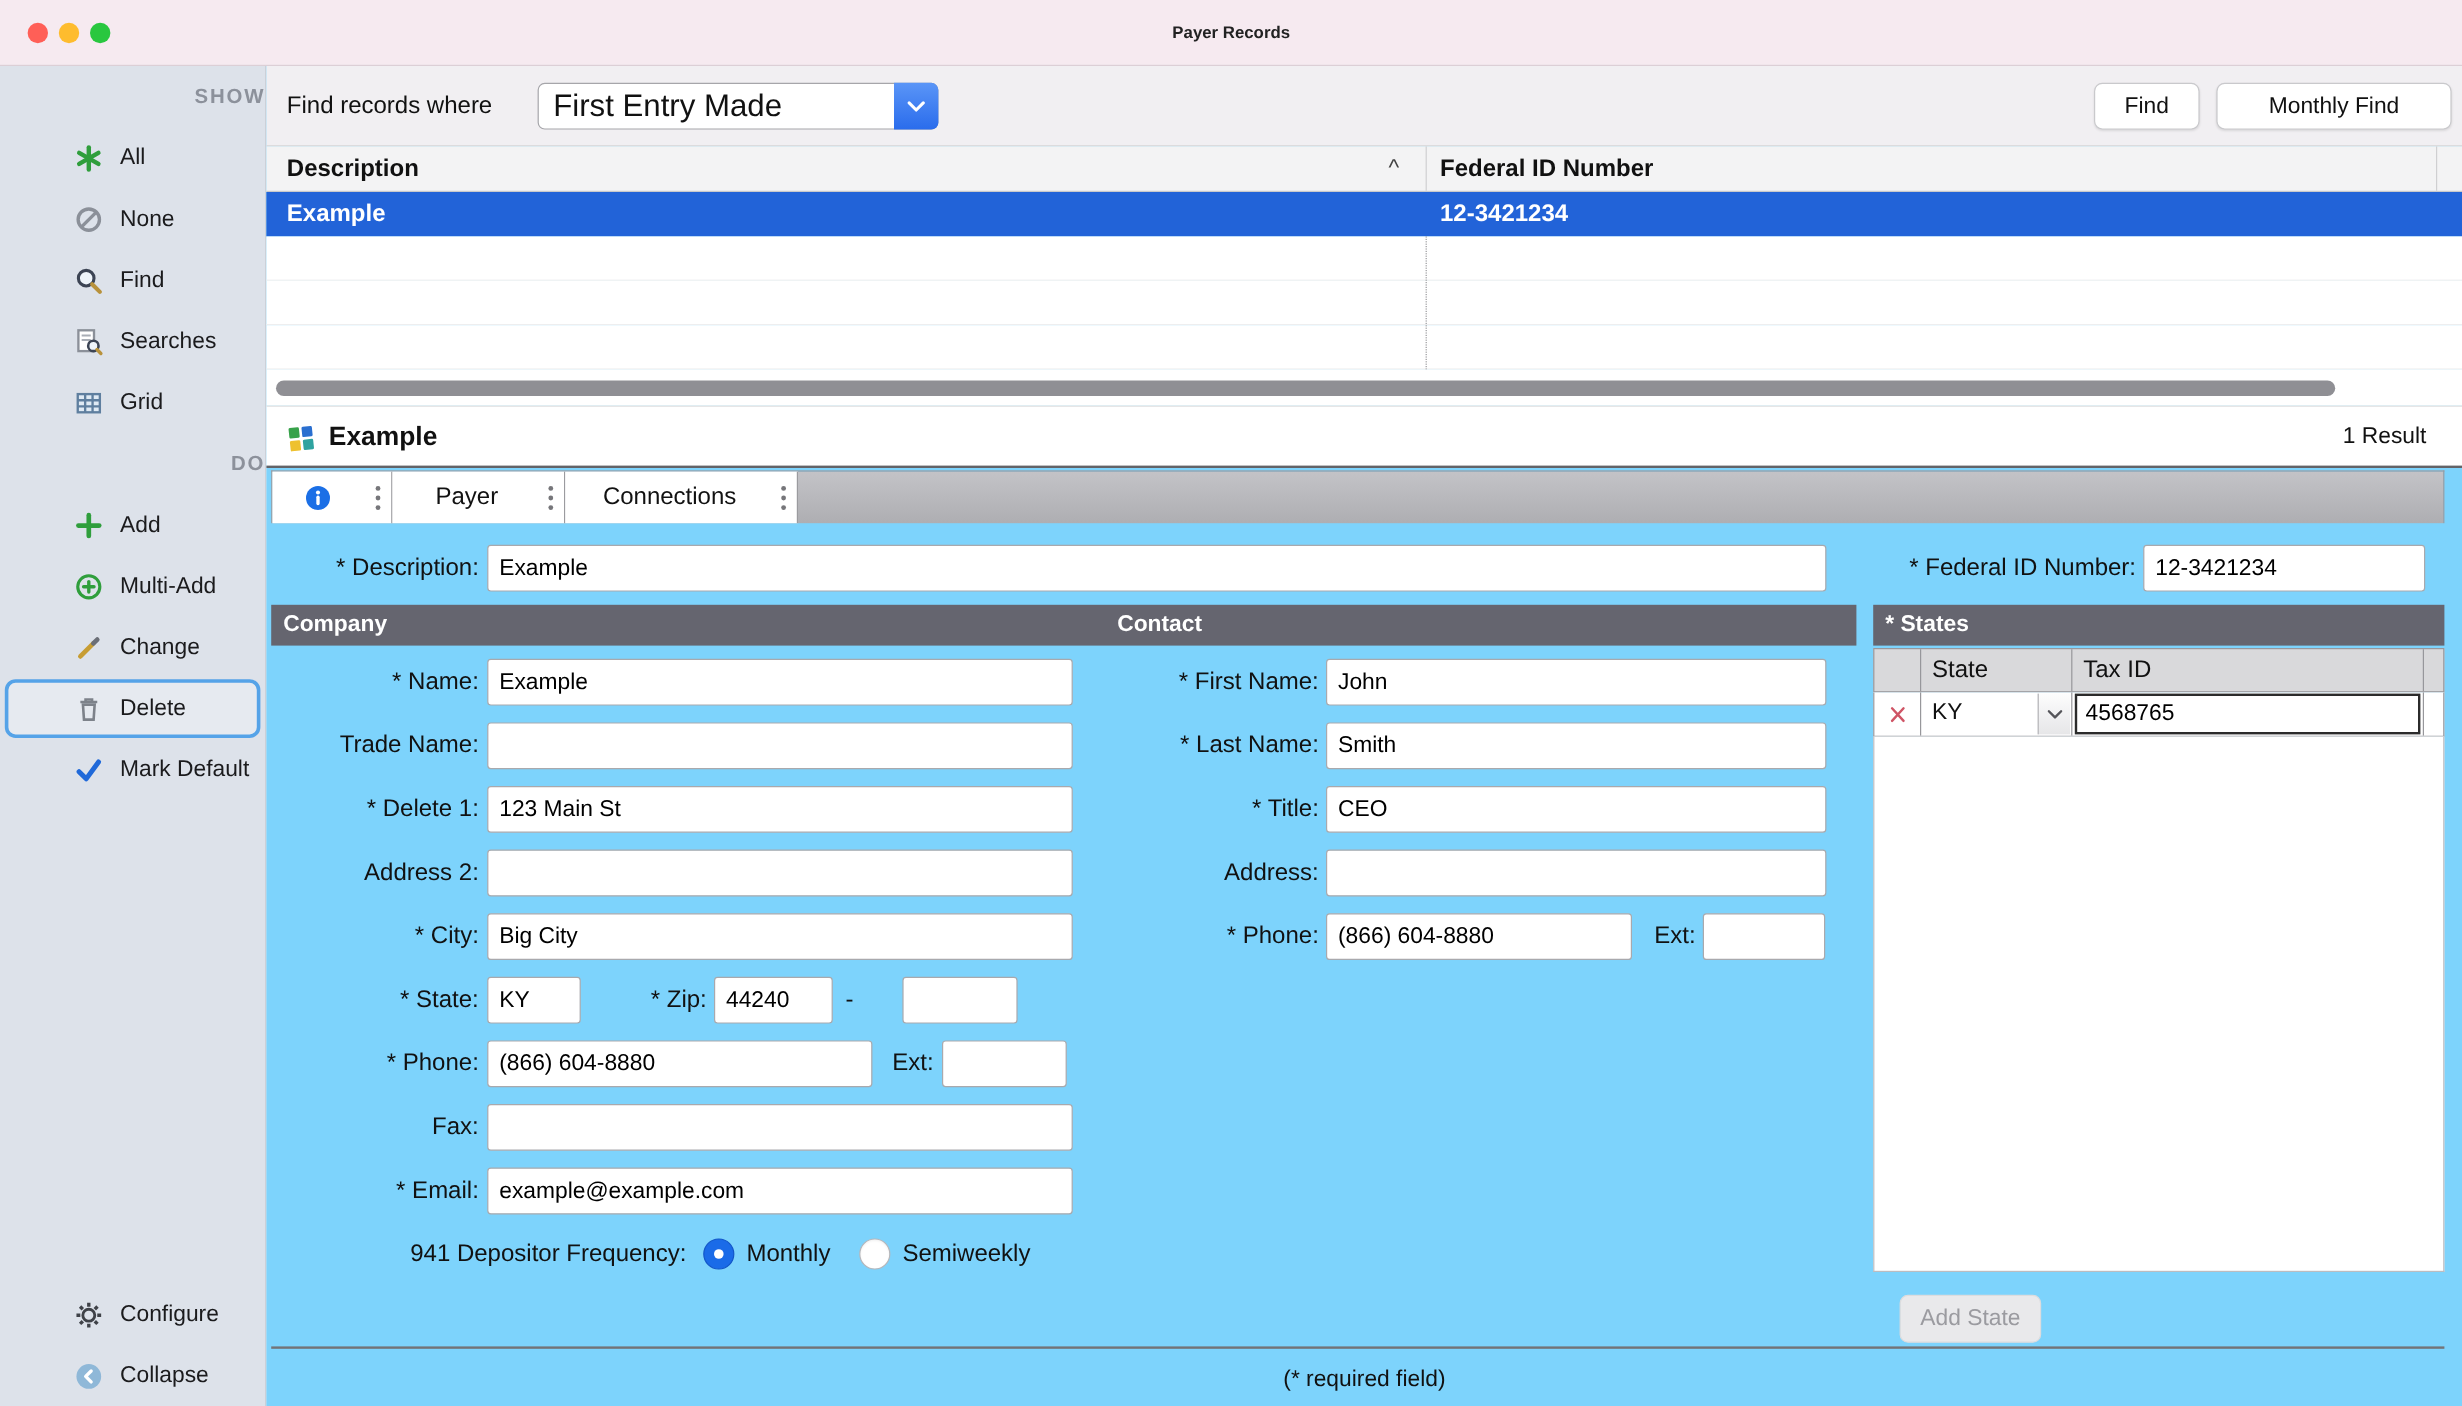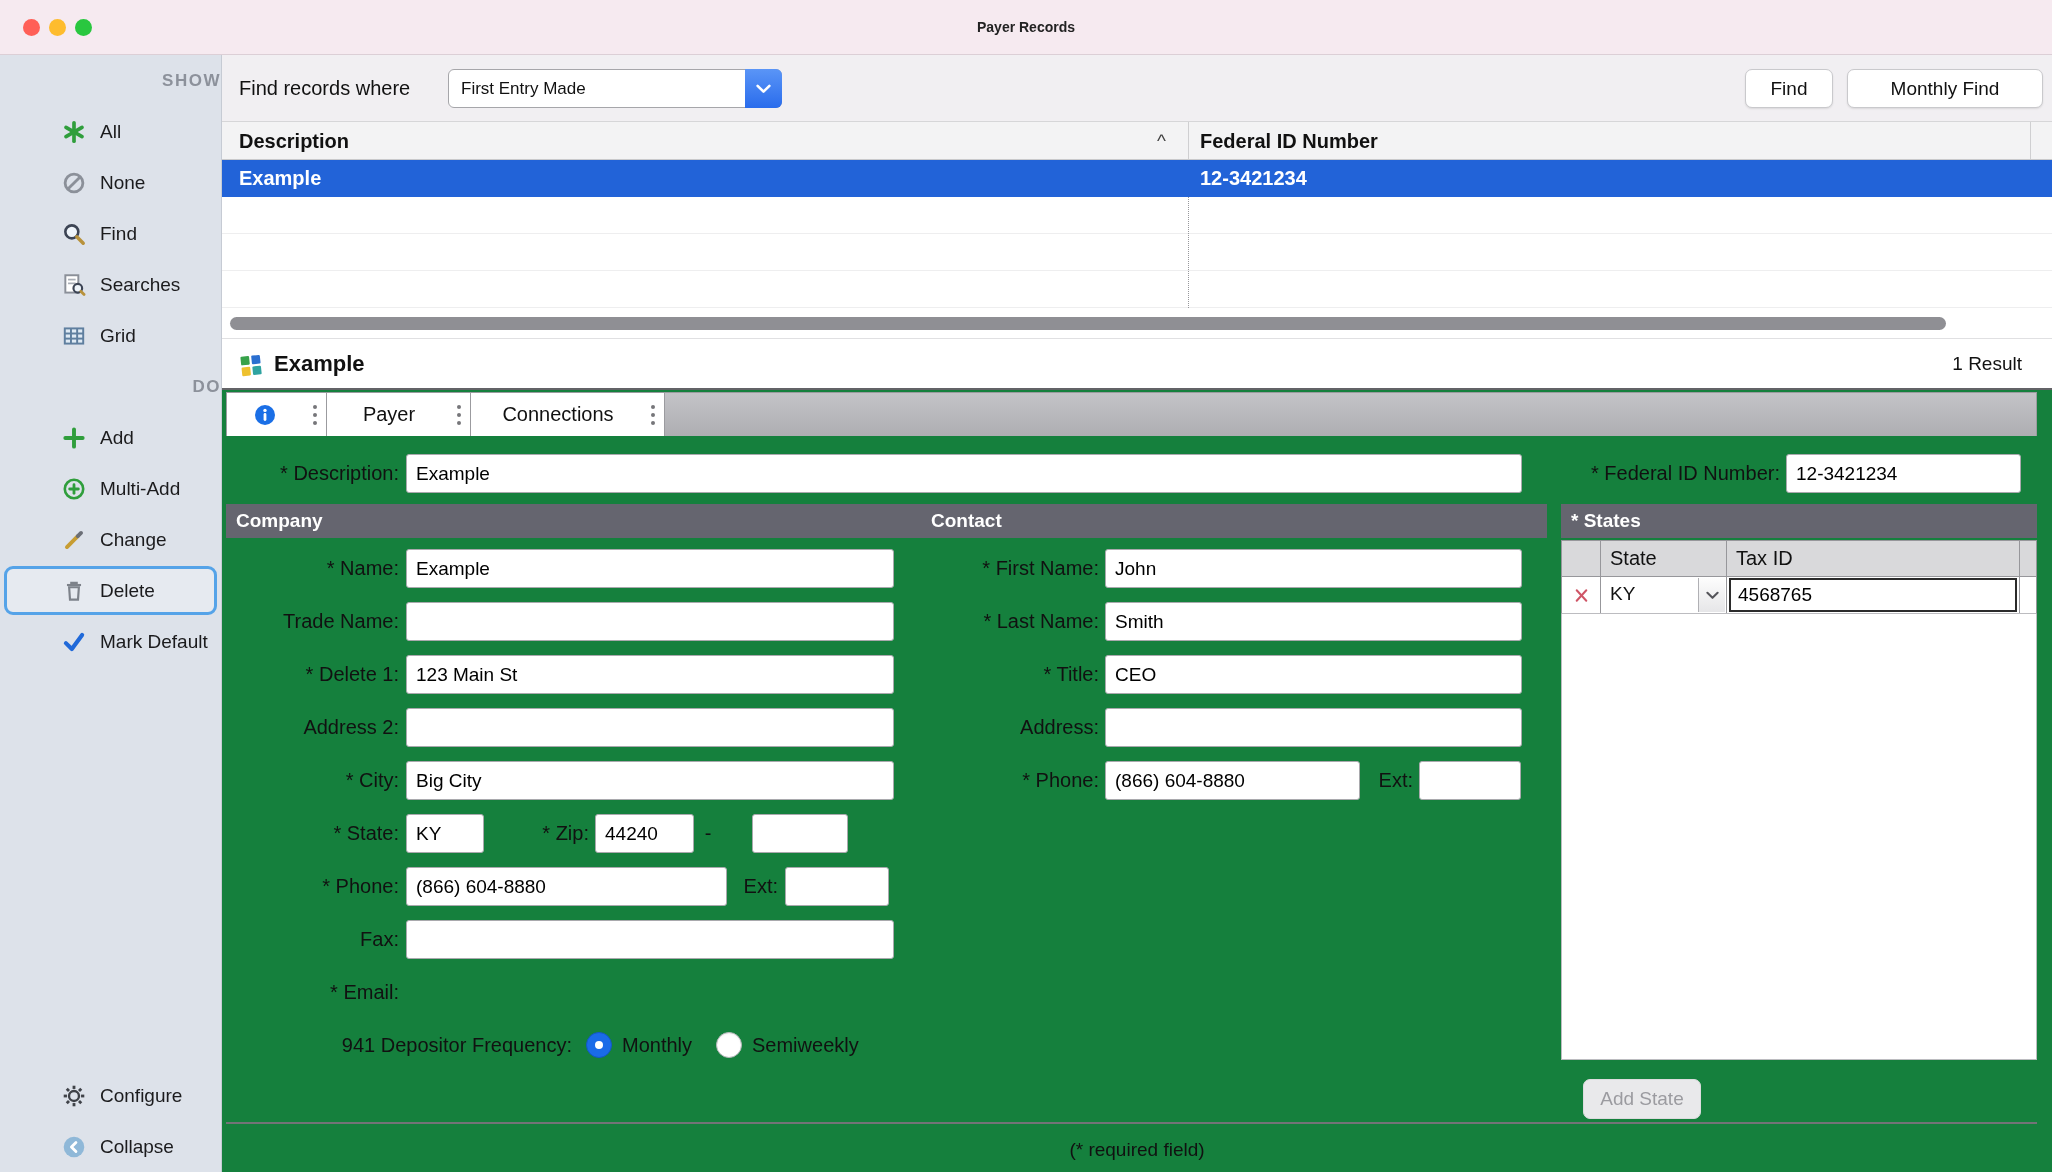--- a/index.html
+++ b/index.html
@@ -16,27 +16,27 @@
   
   #sidebar{ position:absolute; top:55px; left:0; width:222px; bottom:0; background:#dde2ea; border-right:1px solid #c6cbd4; }
   .side-header{ height:51px; line-height:51px; text-align:right; font-size:17px; font-weight:700; color:#8c919b; letter-spacing:1.5px; }
   .side-item{ height:51px; display:flex; align-items:center; padding-left:60px; font-size:19px; color:#1b1b1d; position:relative; }
   .side-item .ic{ width:28px; height:28px; margin-right:12px; flex:0 0 28px; display:flex; align-items:center; justify-content:center; position:relative; z-index:1; }
   .side-label{ position:relative; z-index:1; white-space:nowrap; }
   .side-item.selected::before{ content:""; position:absolute; left:4px; right:4px; top:1px; bottom:1px; border:3px solid #55a3e8; border-radius:9px; background:rgba(255,255,255,.28); }
   .side-footer{ position:absolute; bottom:0; left:0; right:0; }
 
   
-  #main{ position:absolute; left:222px; top:55px; width:1830px; height:1117px; background:#15803d; }
+  #main{ position:absolute; left:222px; top:55px; width:1830px; height:1117px; background:#7dd3fc; }
 
   
   #findbar{ position:absolute; top:0; left:0; width:1830px; height:67px; background:#f1eff2; border-bottom:1px solid #d6d6d8; }
   #findbar .lbl{ position:absolute; left:17px; top:0; height:67px; line-height:67px; font-size:20px; }
   .popup{ position:absolute; left:226px; top:14px; width:334px; height:39px; background:#fff; border:1px solid #a6a6aa; border-radius:6px; }
-  .popup .val{ position:absolute; left:12px; top:0; height:37px; line-height:37px; font-size:17px; white-space:nowrap; }
+  .popup .val{ position:absolute; left:12px; top:0; height:37px; line-height:37px; font-size:26px; white-space:nowrap; }
   .popup .pbtn{ position:absolute; right:-1px; top:-1px; width:37px; height:39px; border-radius:0 6px 6px 0; background:linear-gradient(#5a95f7,#2a6cec); display:flex; align-items:center; justify-content:center; }
   .push-btn{ position:absolute; top:14px; height:39px; background:#fff; border:1px solid #c9c9cc; border-radius:7px; box-shadow:0 1px 2px rgba(0,0,0,.10); font-size:19px; text-align:center; line-height:37px; }
   #find-btn{ right:219px; width:88px; }
   #advfind-btn{ right:9px; width:196px; }
 
   
   #results-header{ position:absolute; top:67px; left:0; width:1830px; height:38px; background:#f3f3f4; border-bottom:1px solid #c9c9cb; font-weight:700; font-size:20px; }
   #results-header .hc{ position:absolute; top:0; line-height:38px; }
   #results-header .caret{ position:absolute; left:935px; top:0; line-height:38px; font-weight:400; color:#444; font-size:19px; }
   .vdiv{ position:absolute; top:0; bottom:0; width:1px; background:#cfcfd1; }
@@ -380,20 +380,21 @@
 
   <div class="flabel" style="top:812px; left:0; width:177px;">* Phone:</div>
   <input class="tf" style="top: 812px; left: 184px; width: 321px;" value="(866) 604-8880">
   <div class="flabel" style="top:812px; left:466px; width:90px;">Ext:</div>
   <input class="tf" style="top: 812px; left: 563px; width: 104px;" value="">
 
   <div class="flabel" style="top:865px; left:0; width:177px;">Fax:</div>
   <input class="tf" style="top: 865px; left: 184px; width: 488px;" value="">
 
   <div class="flabel" style="top:918px; left:0; width:177px;">* Email:</div>
+  <input class="tf" style="top: 918px; left: 184px; width: 488px;" value="example@example.com">
 
   <div class="flabel" style="top:971px; left:0; width:350px;">941 Depositor Frequency:</div>
   <span class="radio checked" style="left:364px; top:977px;"></span>
   <span class="rlabel" style="left:400px; top:971px;">Monthly</span>
   <span class="radio unchecked" style="left:494px; top:977px;"></span>
   <span class="rlabel" style="left:530px; top:971px;">Semiweekly</span>
 
   <div class="flabel" style="top:494px; left:627px; width:250px;">* First Name:</div>
   <input class="tf" style="top: 494px; left: 883px; width: 417px;" value="John">
 

